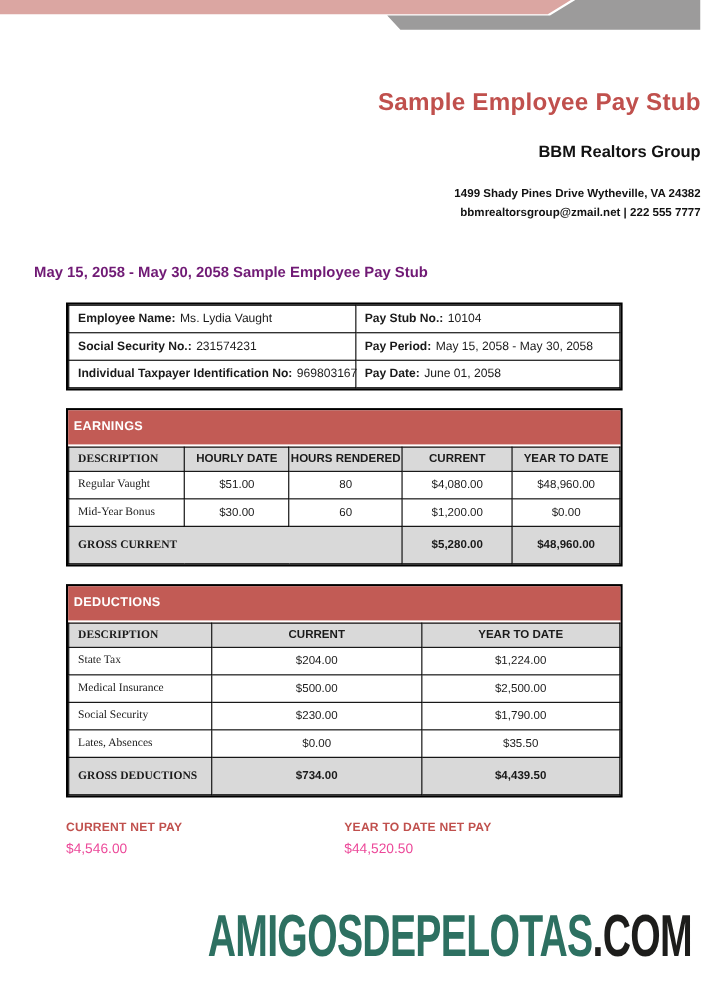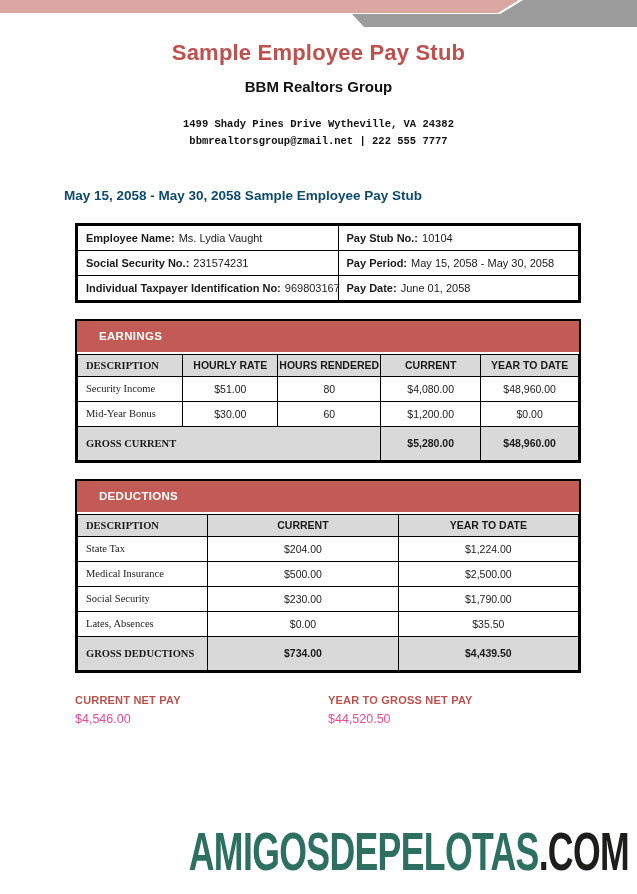--- a/index.html
+++ b/index.html
@@ -8,50 +8,49 @@
   .page {
     position: relative;
     width: 637px;
     height: 894px;
     background: #ffffff;
     overflow: hidden;
     margin: 0 auto;
   }
   .top-deco { position: absolute; top: 0; left: 0; }
 
-  .doc-header { text-align: center; padding-top: 40px; }
+  .doc-header { text-align: right; padding-top: 80px; }
   .doc-title {
     font-size: 22px;
     font-weight: bold;
     color: #c0504d;
     letter-spacing: 0.2px;
   }
   .doc-company {
-    margin-top: 12px;
+    margin-top: 24px;
     font-size: 15px;
     font-weight: bold;
     color: #121212;
   }
   .doc-contact-block {
     margin-top: 21px;
     font-size: 10.5px;
     font-weight: bold;
     line-height: 1.6;
     color: #121212;
-    font-family: Liberation Mono, monospace;
   }
 
   .period-heading {
-    margin: 38px 0 0 64px;
+    margin: 38px 0 0 31px;
     font-size: 13.5px;
     font-weight: bold;
-    color: #0c4a6e;
-  }
-
-  .content { width: 506px; margin-left: 75px; }
+    color: #701a75;
+  }
+
+  .content { width: 506px; margin-left: 60px; }
 
   .table-wrap { border: 2px solid #000; margin-top: 20px; background: #fff; }
   table { border-collapse: collapse; width: 100%; table-layout: fixed; }
   td, th { border: 1px solid #000; }
 
   .info-table td {
     height: 25px;
     font-size: 11px;
     padding: 0 8px;
     vertical-align: middle;
@@ -60,21 +59,21 @@
   .info-label { font-weight: bold; }
   .info-value { margin-left: 4px; }
 
   .fin-wrap { margin-top: 16px; }
   .section-band {
     background: #c25b55;
     border-bottom: 2px solid #ffffff;
     height: 33px;
     display: flex;
     align-items: center;
-    padding-left: 22px;
+    padding-left: 5px;
     color: #ffffff;
     font-weight: bold;
     font-size: 11.5px;
     letter-spacing: 0.3px;
   }
   .fin-table th {
     height: 22px;
     font-size: 10.5px;
     font-weight: bold;
     background: #d9d9d9;
@@ -180,29 +179,29 @@
         <colgroup>
             <col style="width:21%">
             <col style="width:19%">
             <col style="width:20.5%">
             <col style="width:20%">
             <col style="width:19.5%">
           </colgroup>
         <thead>
           <tr>
             <th class="left">DESCRIPTION</th>
-            <th>HOURLY RATE</th>
+            <th>HOURLY DATE</th>
             <th>HOURS RENDERED</th>
             <th>CURRENT</th>
             <th>YEAR TO DATE</th>
           </tr>
         </thead>
         <tbody>
           <tr>
-            <td class="left">Security Income</td>
+            <td class="left">Regular Vaught</td>
             <td>$51.00</td>
             <td>80</td>
             <td>$4,080.00</td>
             <td>$48,960.00</td>
           </tr>
           <tr>
             <td class="left">Mid-Year Bonus</td>
             <td>$30.00</td>
             <td>60</td>
             <td>$1,200.00</td>
@@ -263,21 +262,21 @@
         </tbody>
       </table>
     </div>
 
     <div class="netpay-row">
       <div class="netpay-block">
         <div class="netpay-label">CURRENT NET PAY</div>
         <div class="netpay-value">$4,546.00</div>
       </div>
       <div class="netpay-block">
-        <div class="netpay-label">YEAR TO GROSS NET PAY</div>
+        <div class="netpay-label">YEAR TO DATE NET PAY</div>
         <div class="netpay-value">$44,520.50</div>
       </div>
     </div>
 
   </div>
 
   <div class="footer-brand">
     <span class="brand-green">AMIGOSDEPELOTAS</span><span class="brand-dark">.COM</span>
   </div>
 

